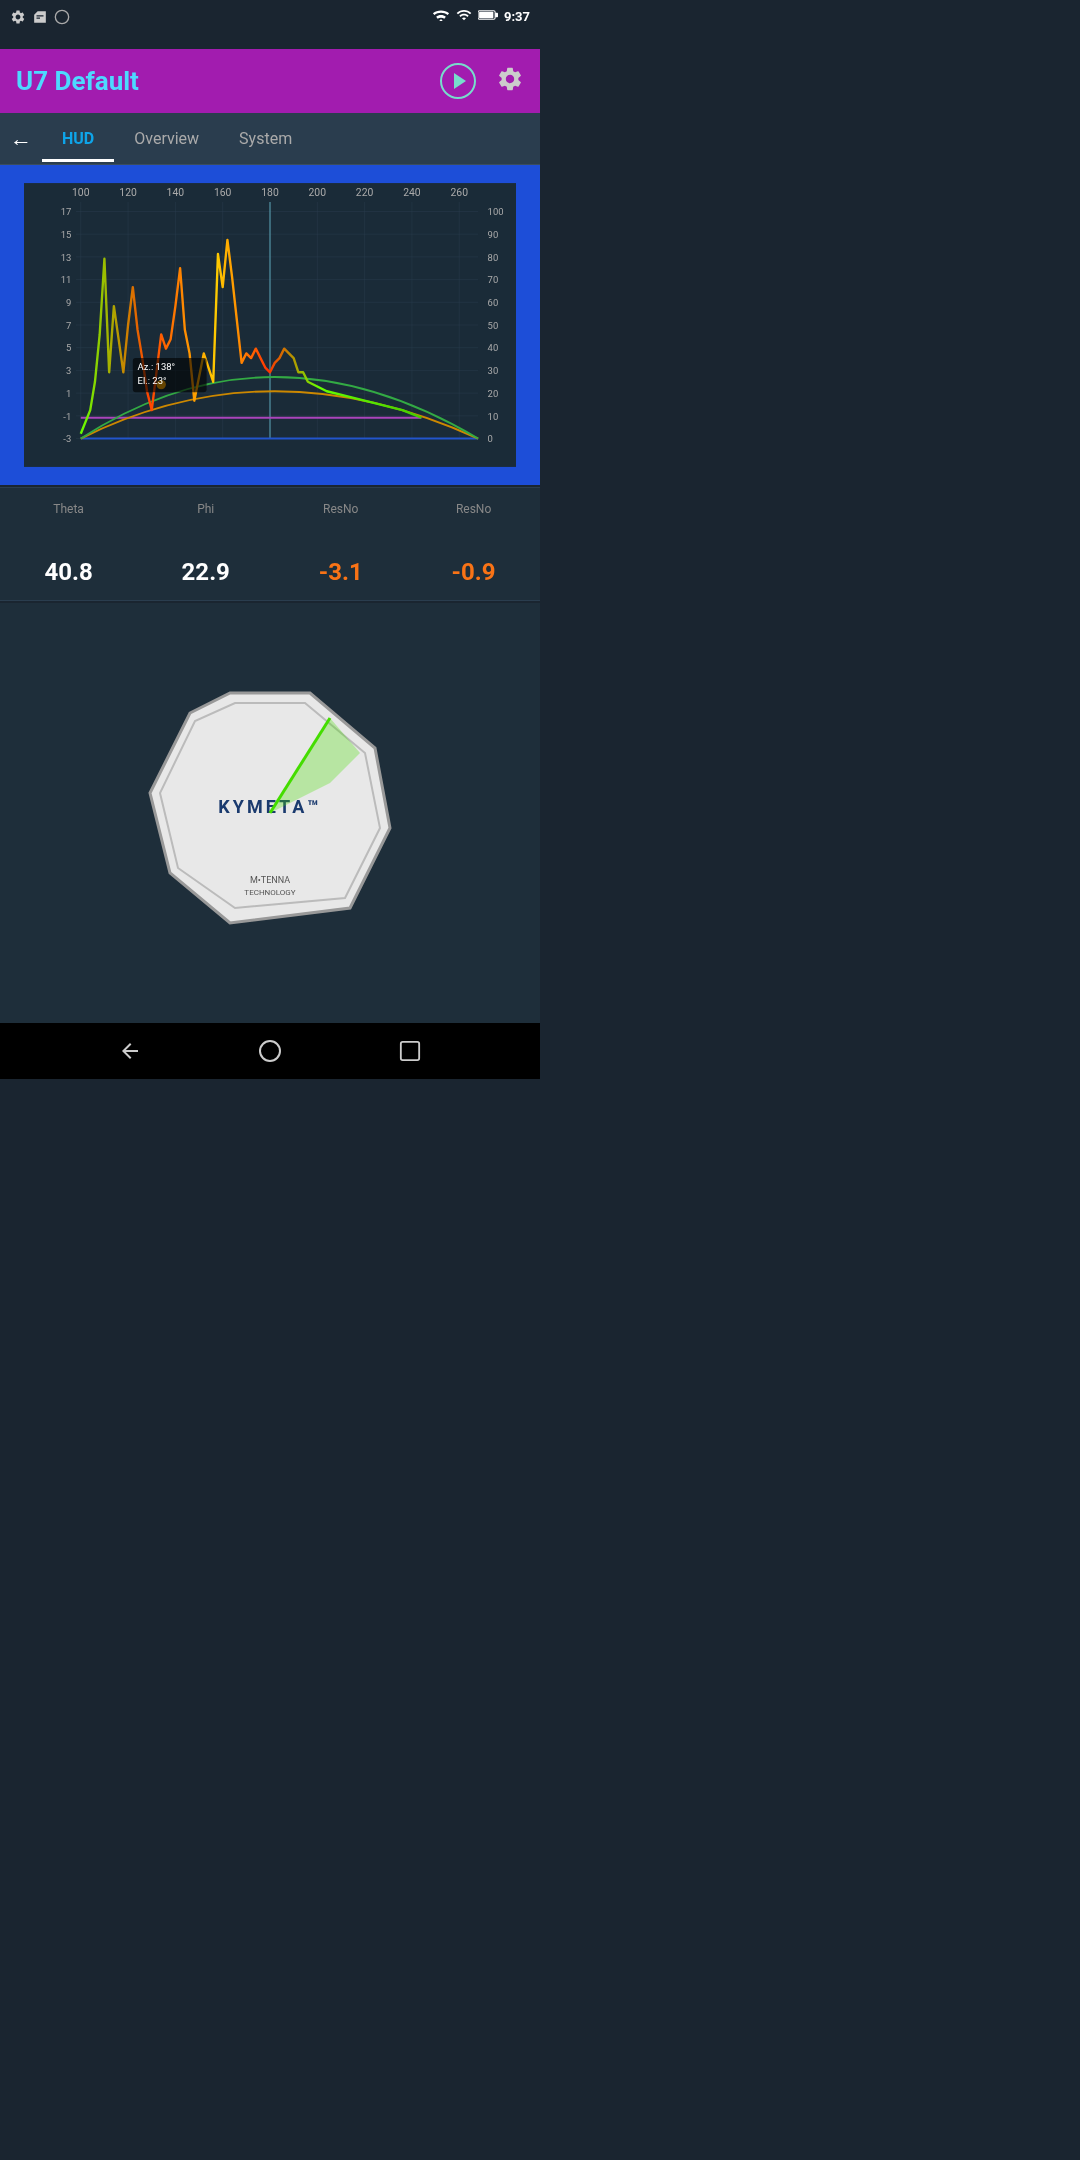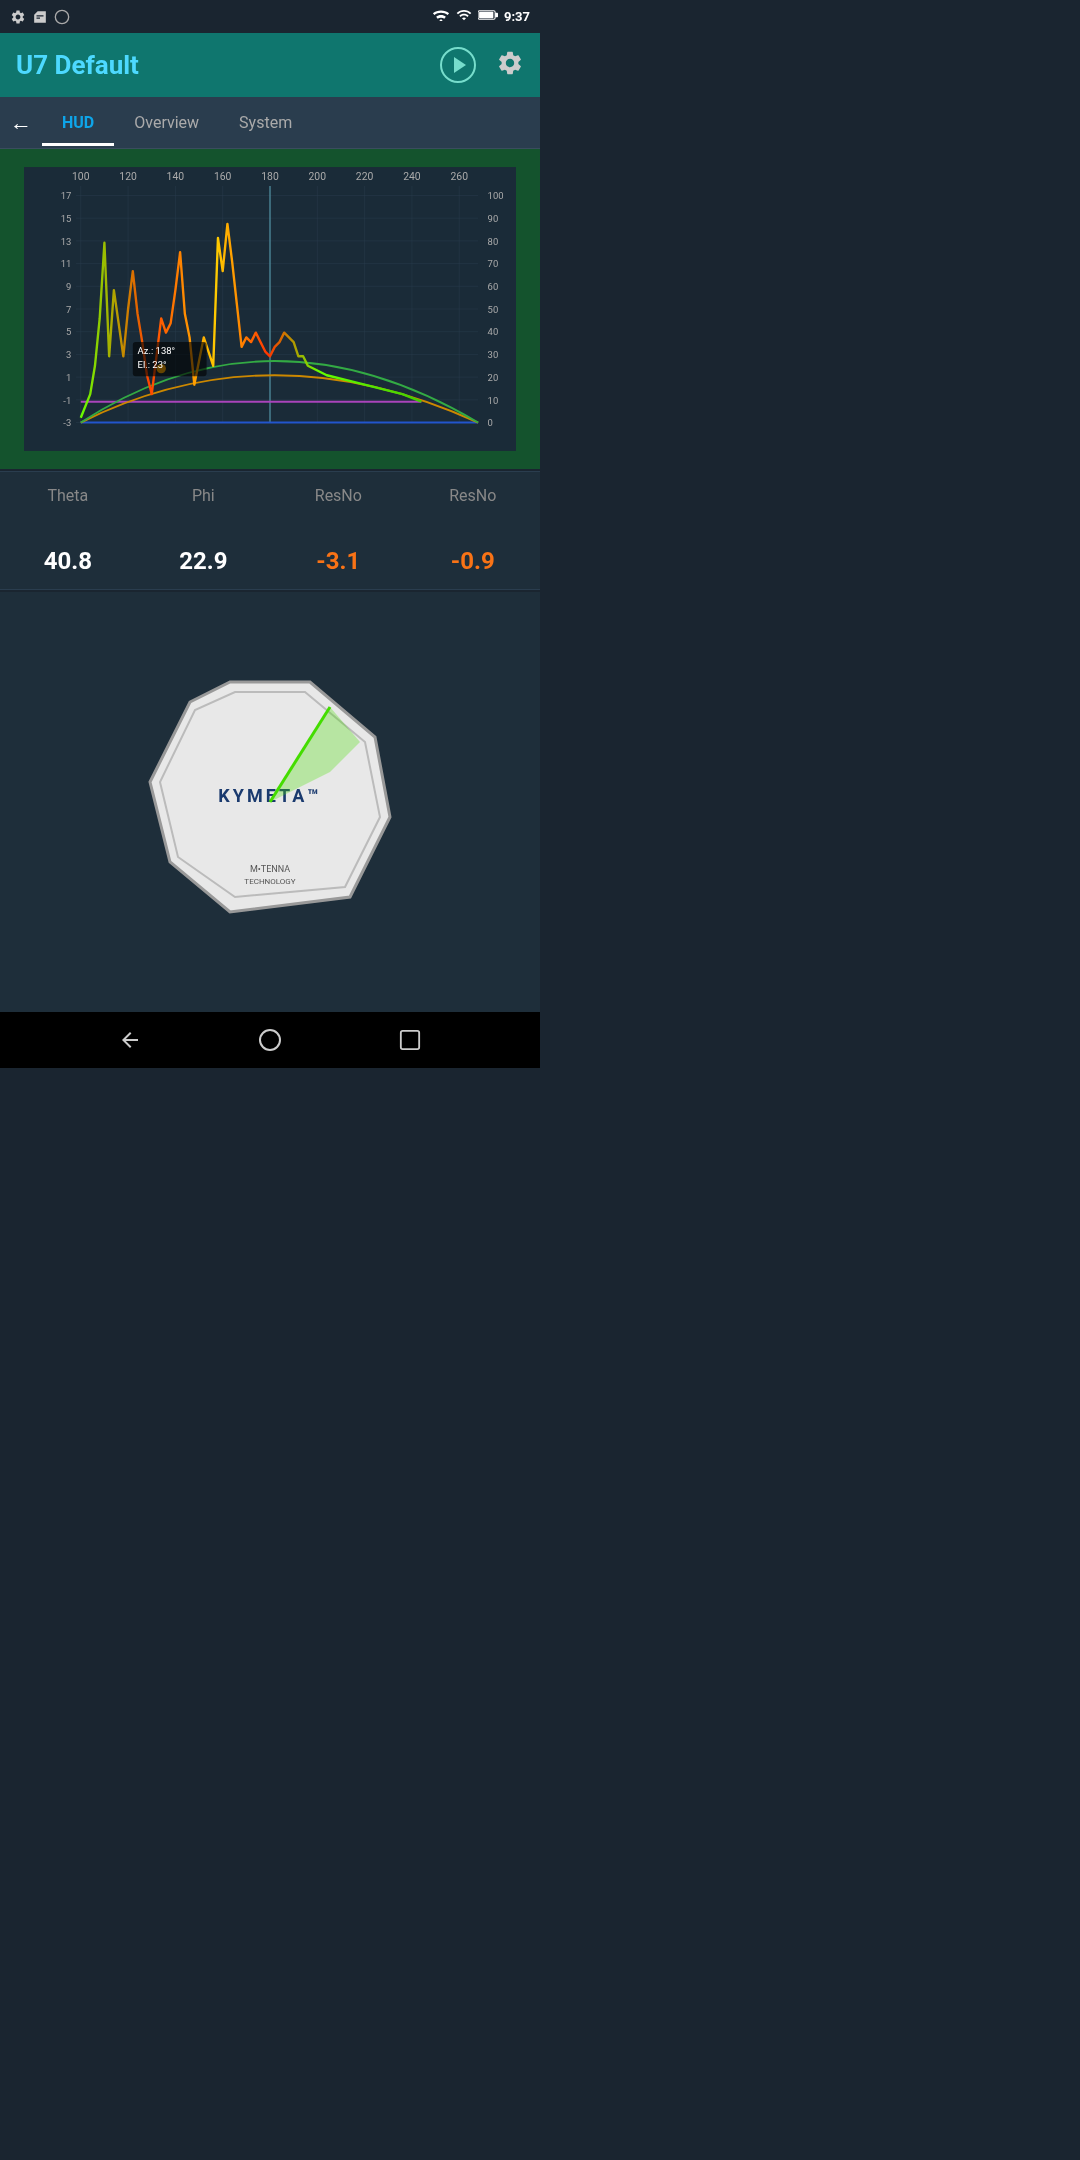--- a/index.html
+++ b/index.html
@@ -21,26 +21,27 @@
       align-items: center;
       justify-content: space-between;
       padding: 0 10px;
     }
     .status-bar-left { display: flex; gap: 6px; align-items: center; }
     .status-bar-right { display: flex; gap: 6px; align-items: center; font-size: 13px; font-weight: bold; color: #fff; }
     .status-icon { width: 16px; height: 16px; display: inline-flex; align-items: center; justify-content: center; }
 
     
     .app-header {
-      background: #0f766e;
+      background: #a21caf;
       height: 64px;
       display: flex;
       align-items: center;
       padding: 0 16px;
       justify-content: space-between;
+      margin-top: 16px;
     }
     .app-title {
       color: #4dd9ff;
       font-size: 26px;
       font-weight: bold;
     }
     .header-icons { display: flex; gap: 20px; align-items: center; }
 
     
     .tab-bar {
@@ -73,21 +74,21 @@
       position: absolute;
       bottom: 0;
       left: 0;
       right: 0;
       height: 3px;
       background: #fff;
     }
 
     
     .chart-section {
-      background: #14532d;
+      background: #1d4ed8;
       padding: 10px 16px;
       position: relative;
     }
     .chart-container {
       position: relative;
       margin: 0 8px;
       height: 300px;
     }
     .chart-svg {
       width: 100%;
@@ -98,21 +99,21 @@
     .stats-bar {
       background: #1e2e3a;
       border-top: 1px solid #2a3d4e;
       border-bottom: 1px solid #2a3d4e;
       display: flex;
       justify-content: space-around;
       padding: 14px 0;
       margin-top: 2px;
     }
     .stat-item { text-align: center; }
-    .stat-label { font-size: 16px; color: #888; margin-bottom: 4px; }
+    .stat-label { font-size: 12px; color: #888; margin-bottom: 4px; }
     .stat-value { font-size: 24px; font-weight: bold; color: #fff; margin-top: 42px; }
     .stat-value.negative { color: #f97316; }
 
     
     .bottom-section {
       display: flex;
       background: #1e2e3a;
       margin-top: 2px;
       min-height: 420px;
     }

